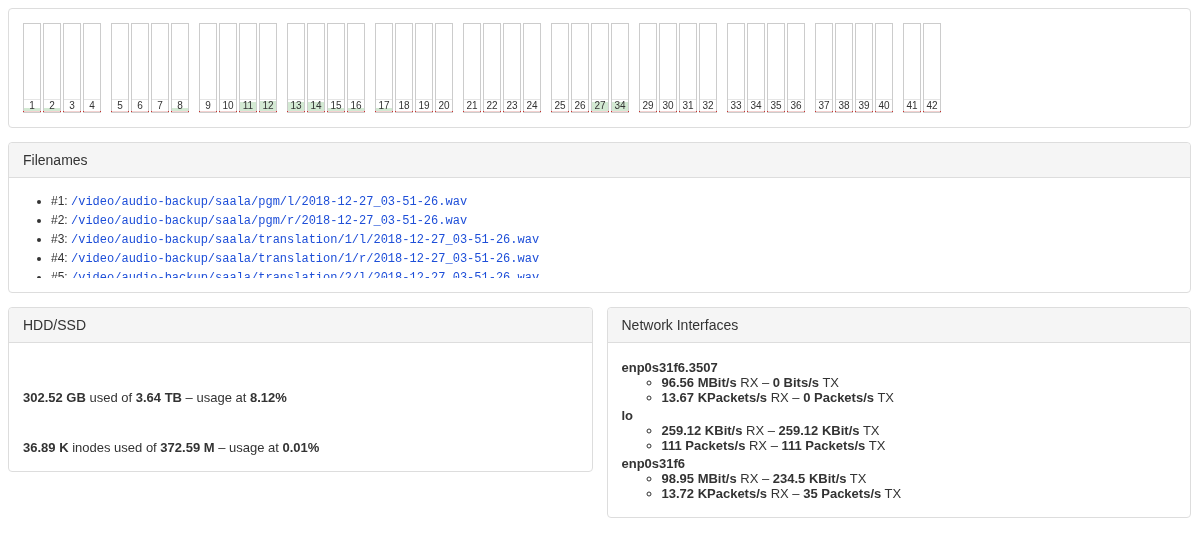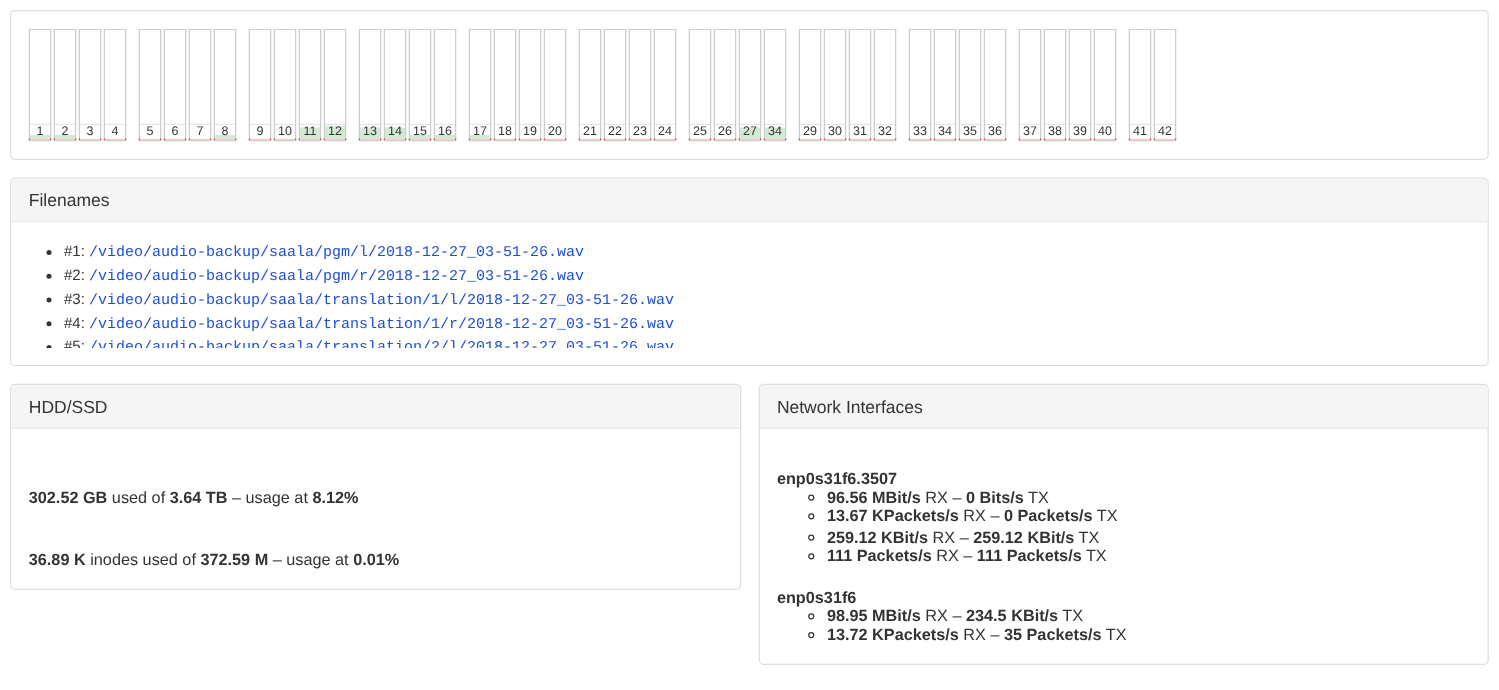--- a/index.html
+++ b/index.html
@@ -97,21 +97,21 @@
     font-family: Menlo, Monaco, Consolas, "Courier New", monospace;
     font-size: 12px;
     color: #1d4ed8;
     background: none;
   }
   
   .row { display: flex; gap: 14px; }
   .col-half { flex: 1 1 50%; }
   .storage-line { font-size: 13px; line-height: 1.4; margin-top: 32px; }
   .net-list { margin: 0; padding-left: 0; list-style: none; font-size: 13px; }
-  .net-list .iface { font-weight: bold; margin-top: 18px; }
+  .net-list .iface { font-weight: bold; margin-top: 3px; }
   .net-list ul { list-style: circle; margin: 0 0 2px 0; padding-left: 40px; }
   .net-list ul li { font-weight: normal; }
 </style>
 </head>
 <body>
 
 <div class="panel">
   <div class="panel-body">
     <div class="meters" id="meters">
         <div class="meter-group">
@@ -382,20 +382,21 @@
   <div class="col-half">
     <div class="panel">
       <div class="panel-heading">Network Interfaces</div>
       <div class="panel-body">
         <ul class="net-list" id="net-list">
             <li class="iface">enp0s31f6.3507</li>
             <ul>
               <li><b>96.56 MBit/s</b> RX – <b>0 Bits/s</b> TX</li>
               <li><b>13.67 KPackets/s</b> RX – <b>0 Packets/s</b> TX</li>
             </ul>
+            <li class="iface">lo</li>
             <ul>
               <li><b>259.12 KBit/s</b> RX – <b>259.12 KBit/s</b> TX</li>
               <li><b>111 Packets/s</b> RX – <b>111 Packets/s</b> TX</li>
             </ul>
             <li class="iface">enp0s31f6</li>
             <ul>
               <li><b>98.95 MBit/s</b> RX – <b>234.5 KBit/s</b> TX</li>
               <li><b>13.72 KPackets/s</b> RX – <b>35 Packets/s</b> TX</li>
             </ul>
           </ul>

